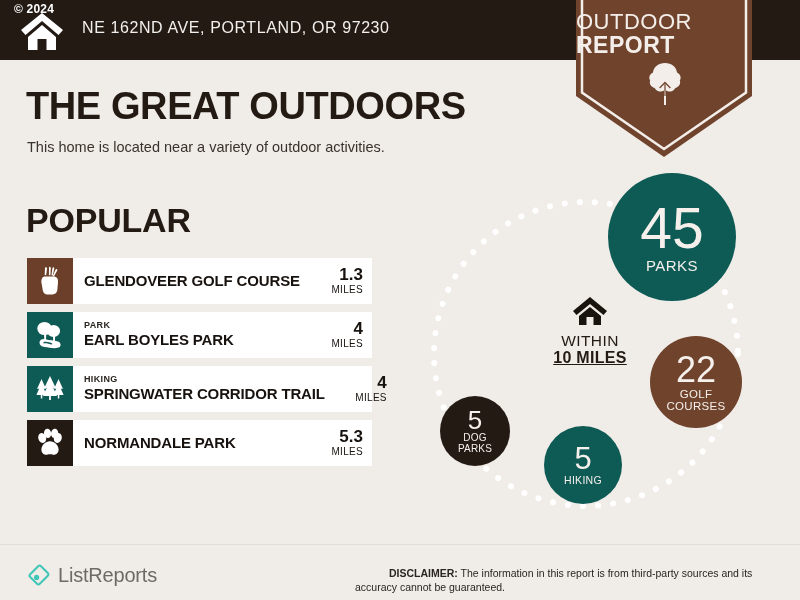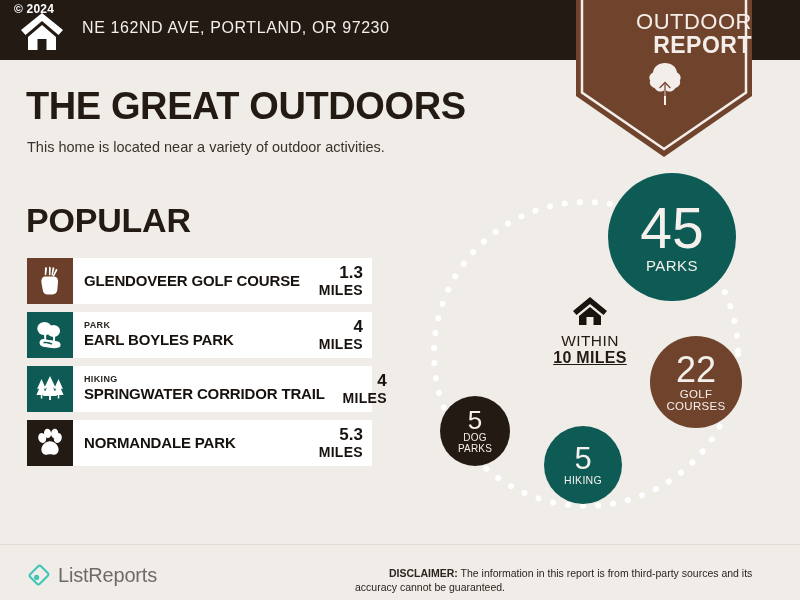--- a/index.html
+++ b/index.html
@@ -52,21 +52,21 @@
   #badge {
     position: absolute;
     left: 576px; top: 0;
     width: 176px; height: 158px;
     z-index: 5;
   }
   #badge .badge-txt {
     position: absolute;
     left: 0; top: 10px;
     width: 176px;
-    text-align: right;
+    text-align: left;
     color: #f4eeea;
     line-height: 1.05;
     pointer-events: none;
   }
   #badge .badge-l1 { font-size: 22px; letter-spacing: .5px; }
   #badge .badge-l2 { font-size: 23px; font-weight: bold; letter-spacing: .5px; }
   #badge .badge-tree {
     position: absolute;
     left: 72px; top: 62px;
     width: 34px; height: 44px;
@@ -153,22 +153,22 @@
     align-items: flex-end;
     justify-content: center;
   }
   .poi-dist-num {
     font-size: 17px;
     font-weight: bold;
     color: #18120e;
     line-height: 1.05;
   }
   .poi-dist-unit {
-    font-size: 14px;
-    font-weight: bold;
+    font-size: 10px;
+    font-weight: normal;
     letter-spacing: .3px;
     color: #18120e;
     line-height: 1.2;
   }
 
   
   #info-graphic {
     position: absolute;
     left: 420px; top: 168px;
     width: 380px; height: 366px;

